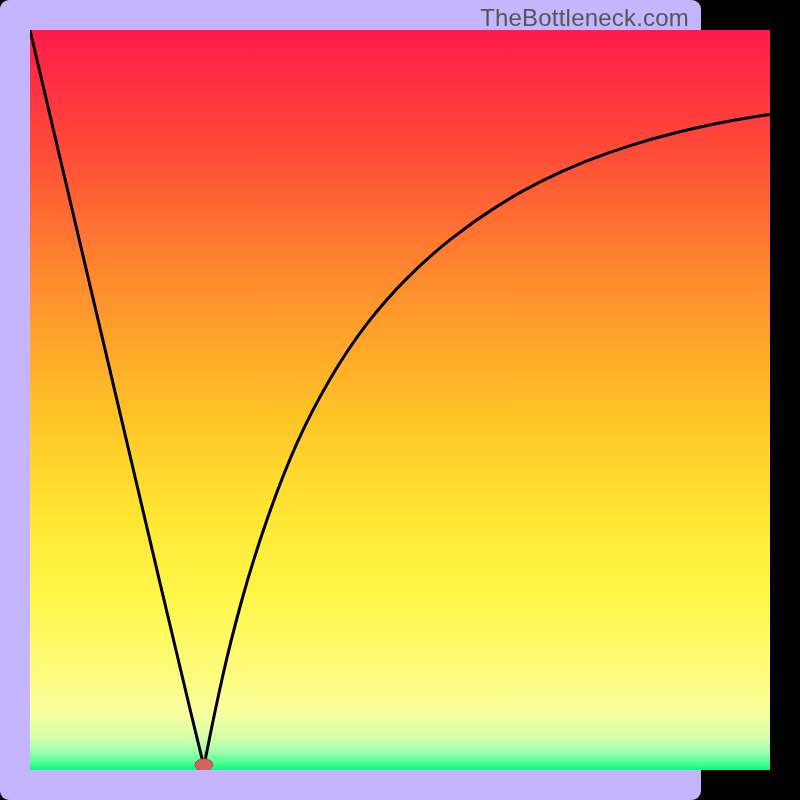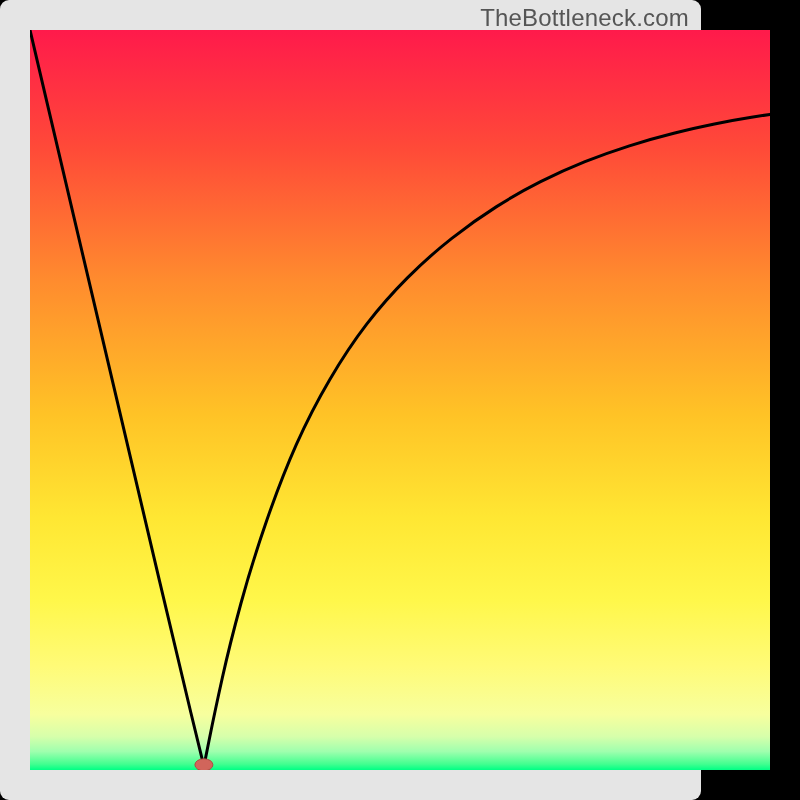--- a/index.html
+++ b/index.html
@@ -8,21 +8,21 @@
     width: 800px;
     height: 800px;
     background: #000;
     font-family: Arial, Helvetica, sans-serif;
     overflow: hidden;
   }
   .frame {
     position: relative;
     width: 701px;
     height: 800px;
-    background: #e5e5e5;
+    background: #c4b5fd;
     border-radius: 9px;
   }
   .plot {
     position: absolute;
     left: 30px;
     top: 30px;
     width: 740px;
     height: 740px;
   }
   .watermark {

